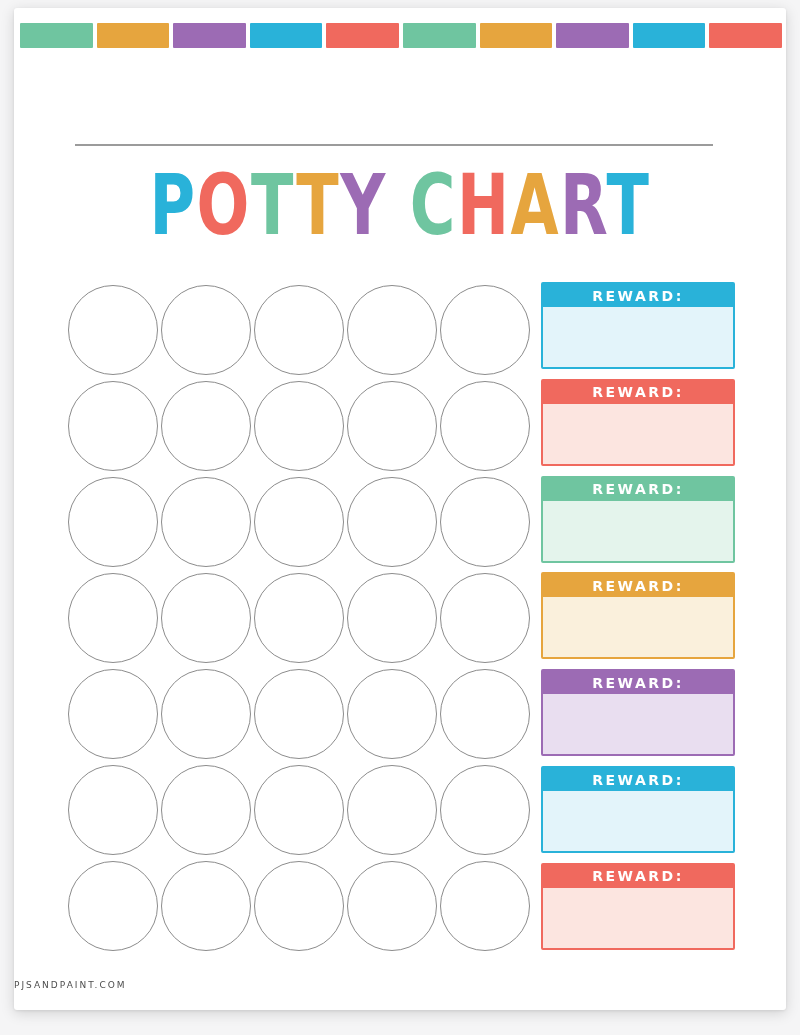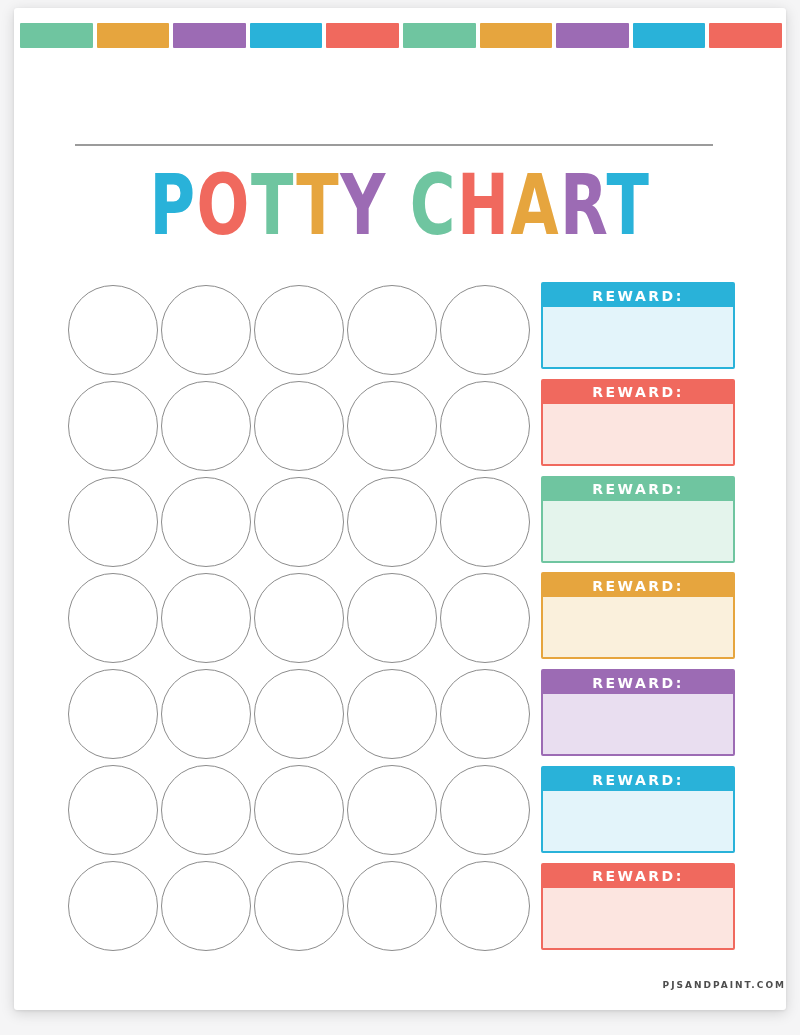--- a/index.html
+++ b/index.html
@@ -97,23 +97,23 @@
     font-weight: bold;
     font-size: 14px;
     letter-spacing: 2.5px;
   }
   .reward-body { flex: 1 1 auto; }
   
   .footer {
     position: absolute;
     top: 972px; left: 0;
     width: 100%;
-    text-align: right;
+    text-align: left;
     font-size: 9px;
-    font-weight: bold;
+    font-weight: normal;
     letter-spacing: 2px;
     color: #4d4d4d;
   }
 </style>
 </head>
 <body>
 
 <div class="page-wrap">
   <div class="page">
 

